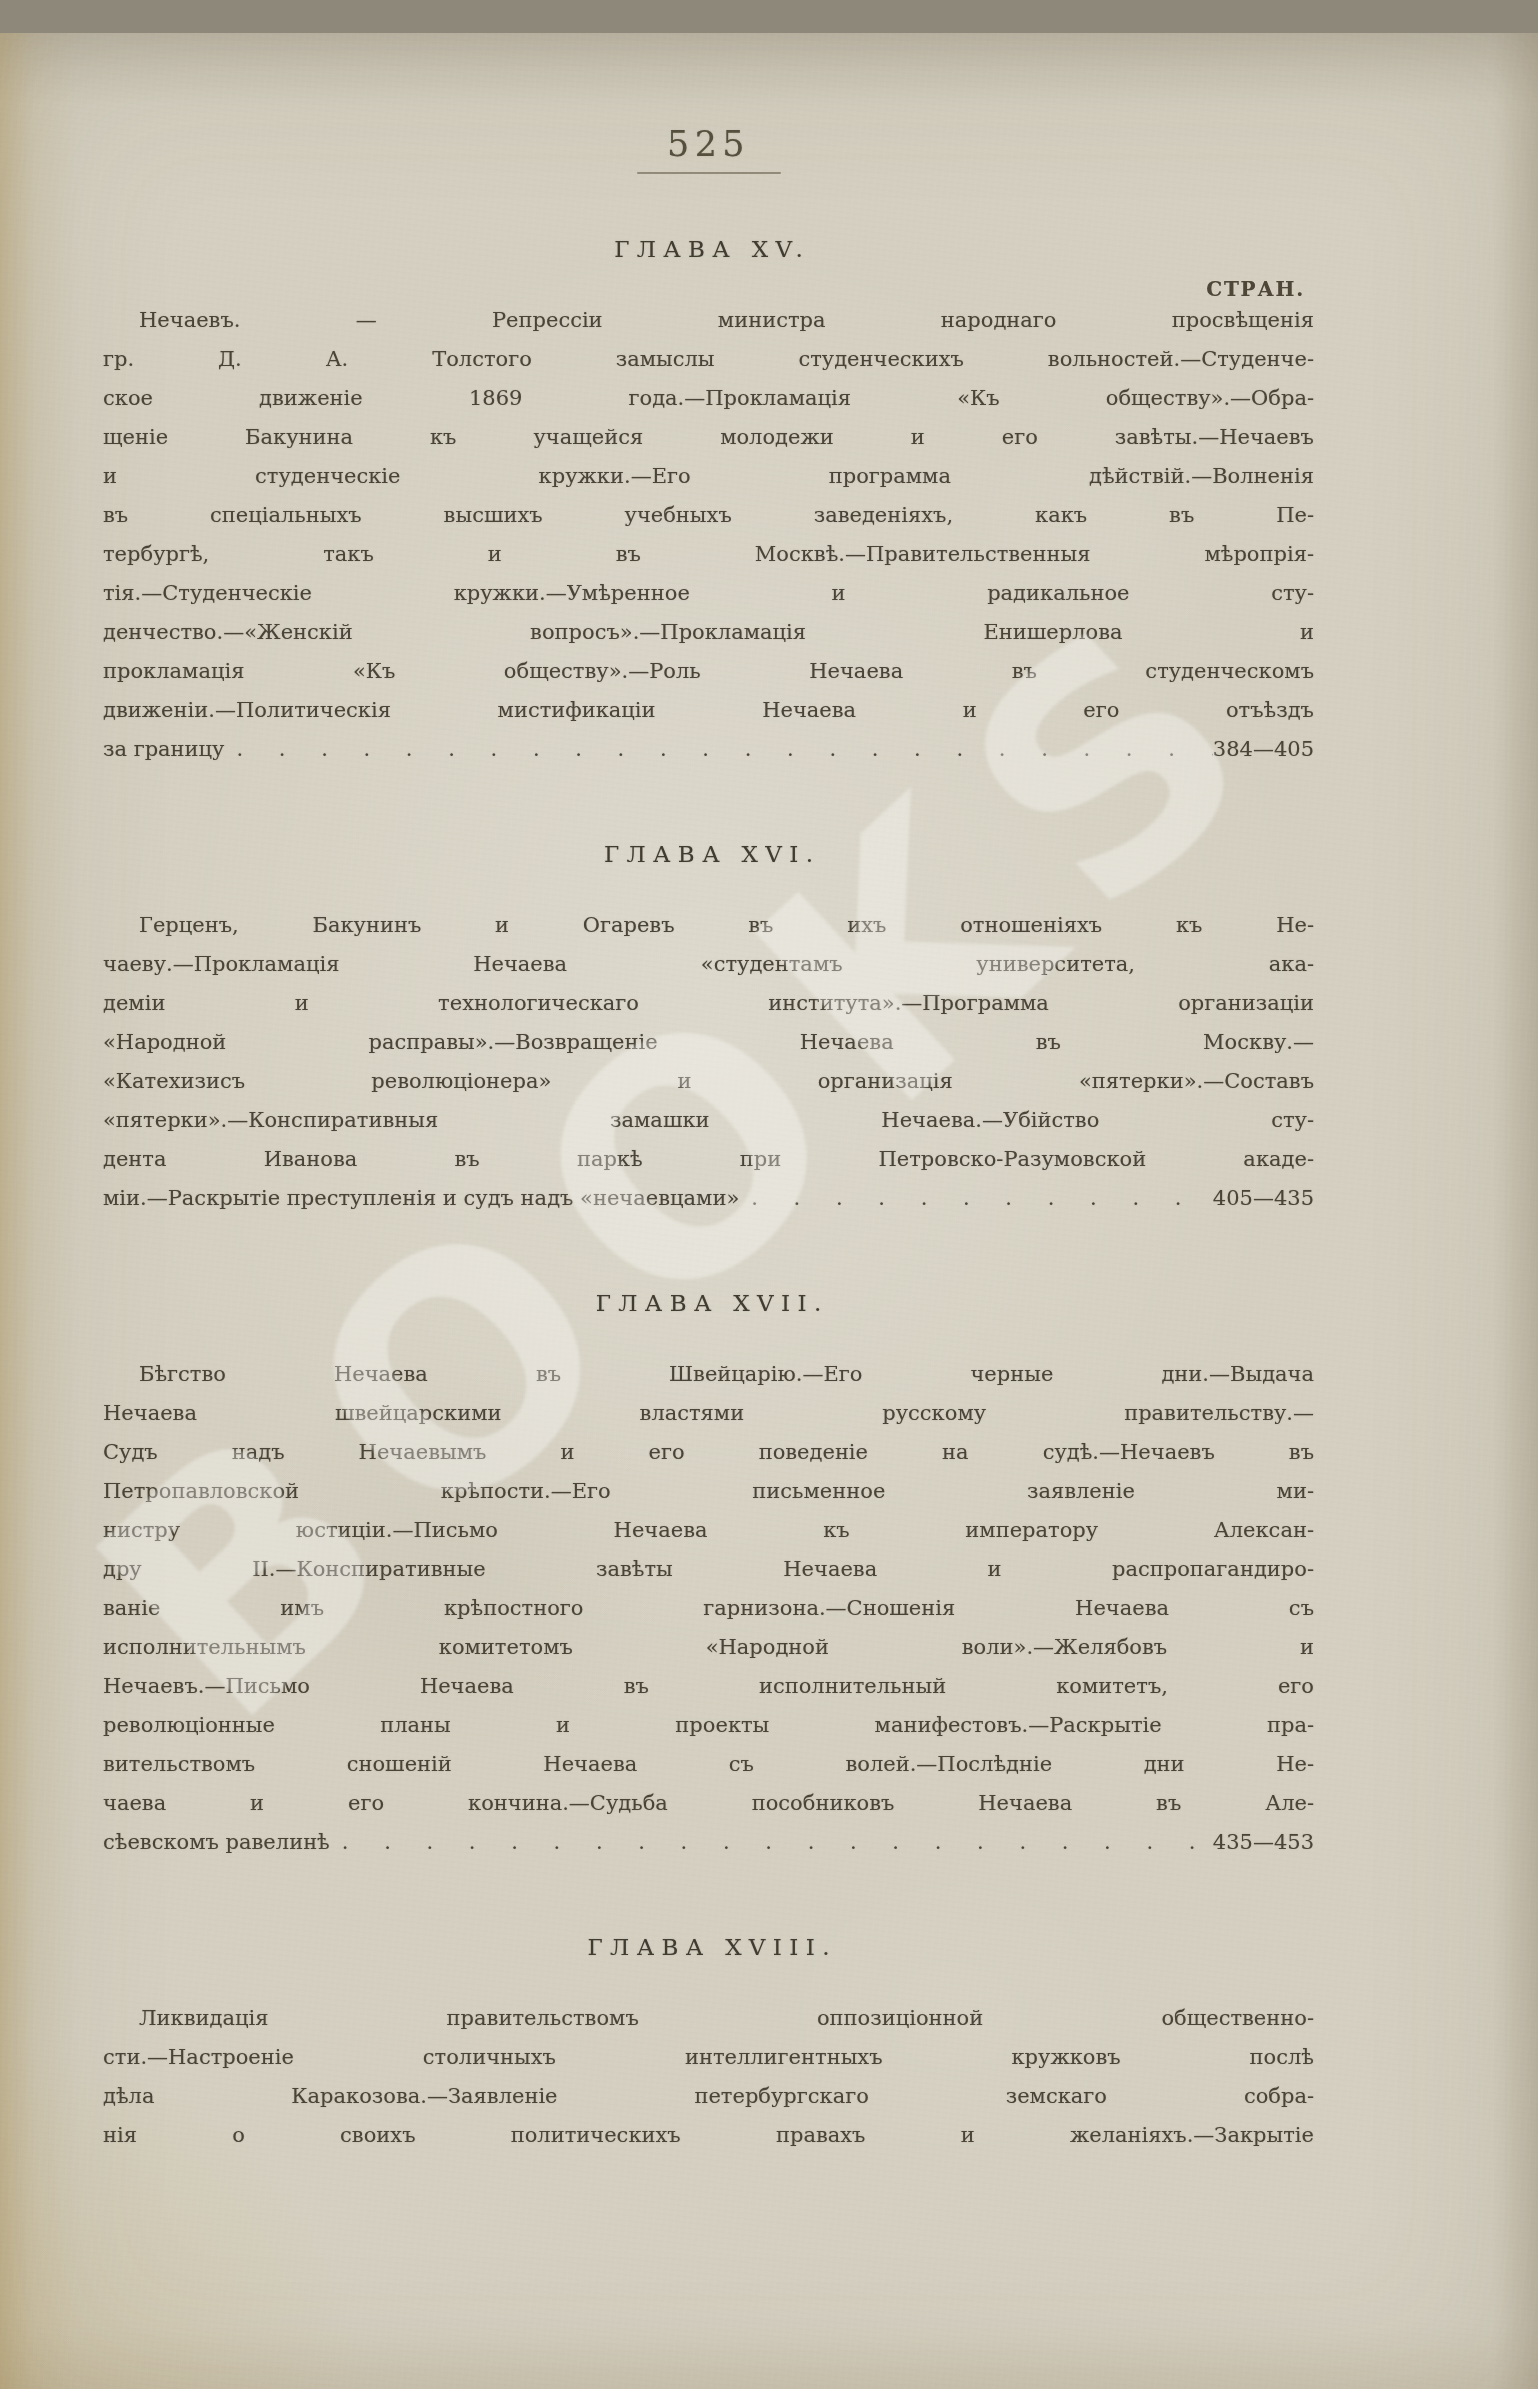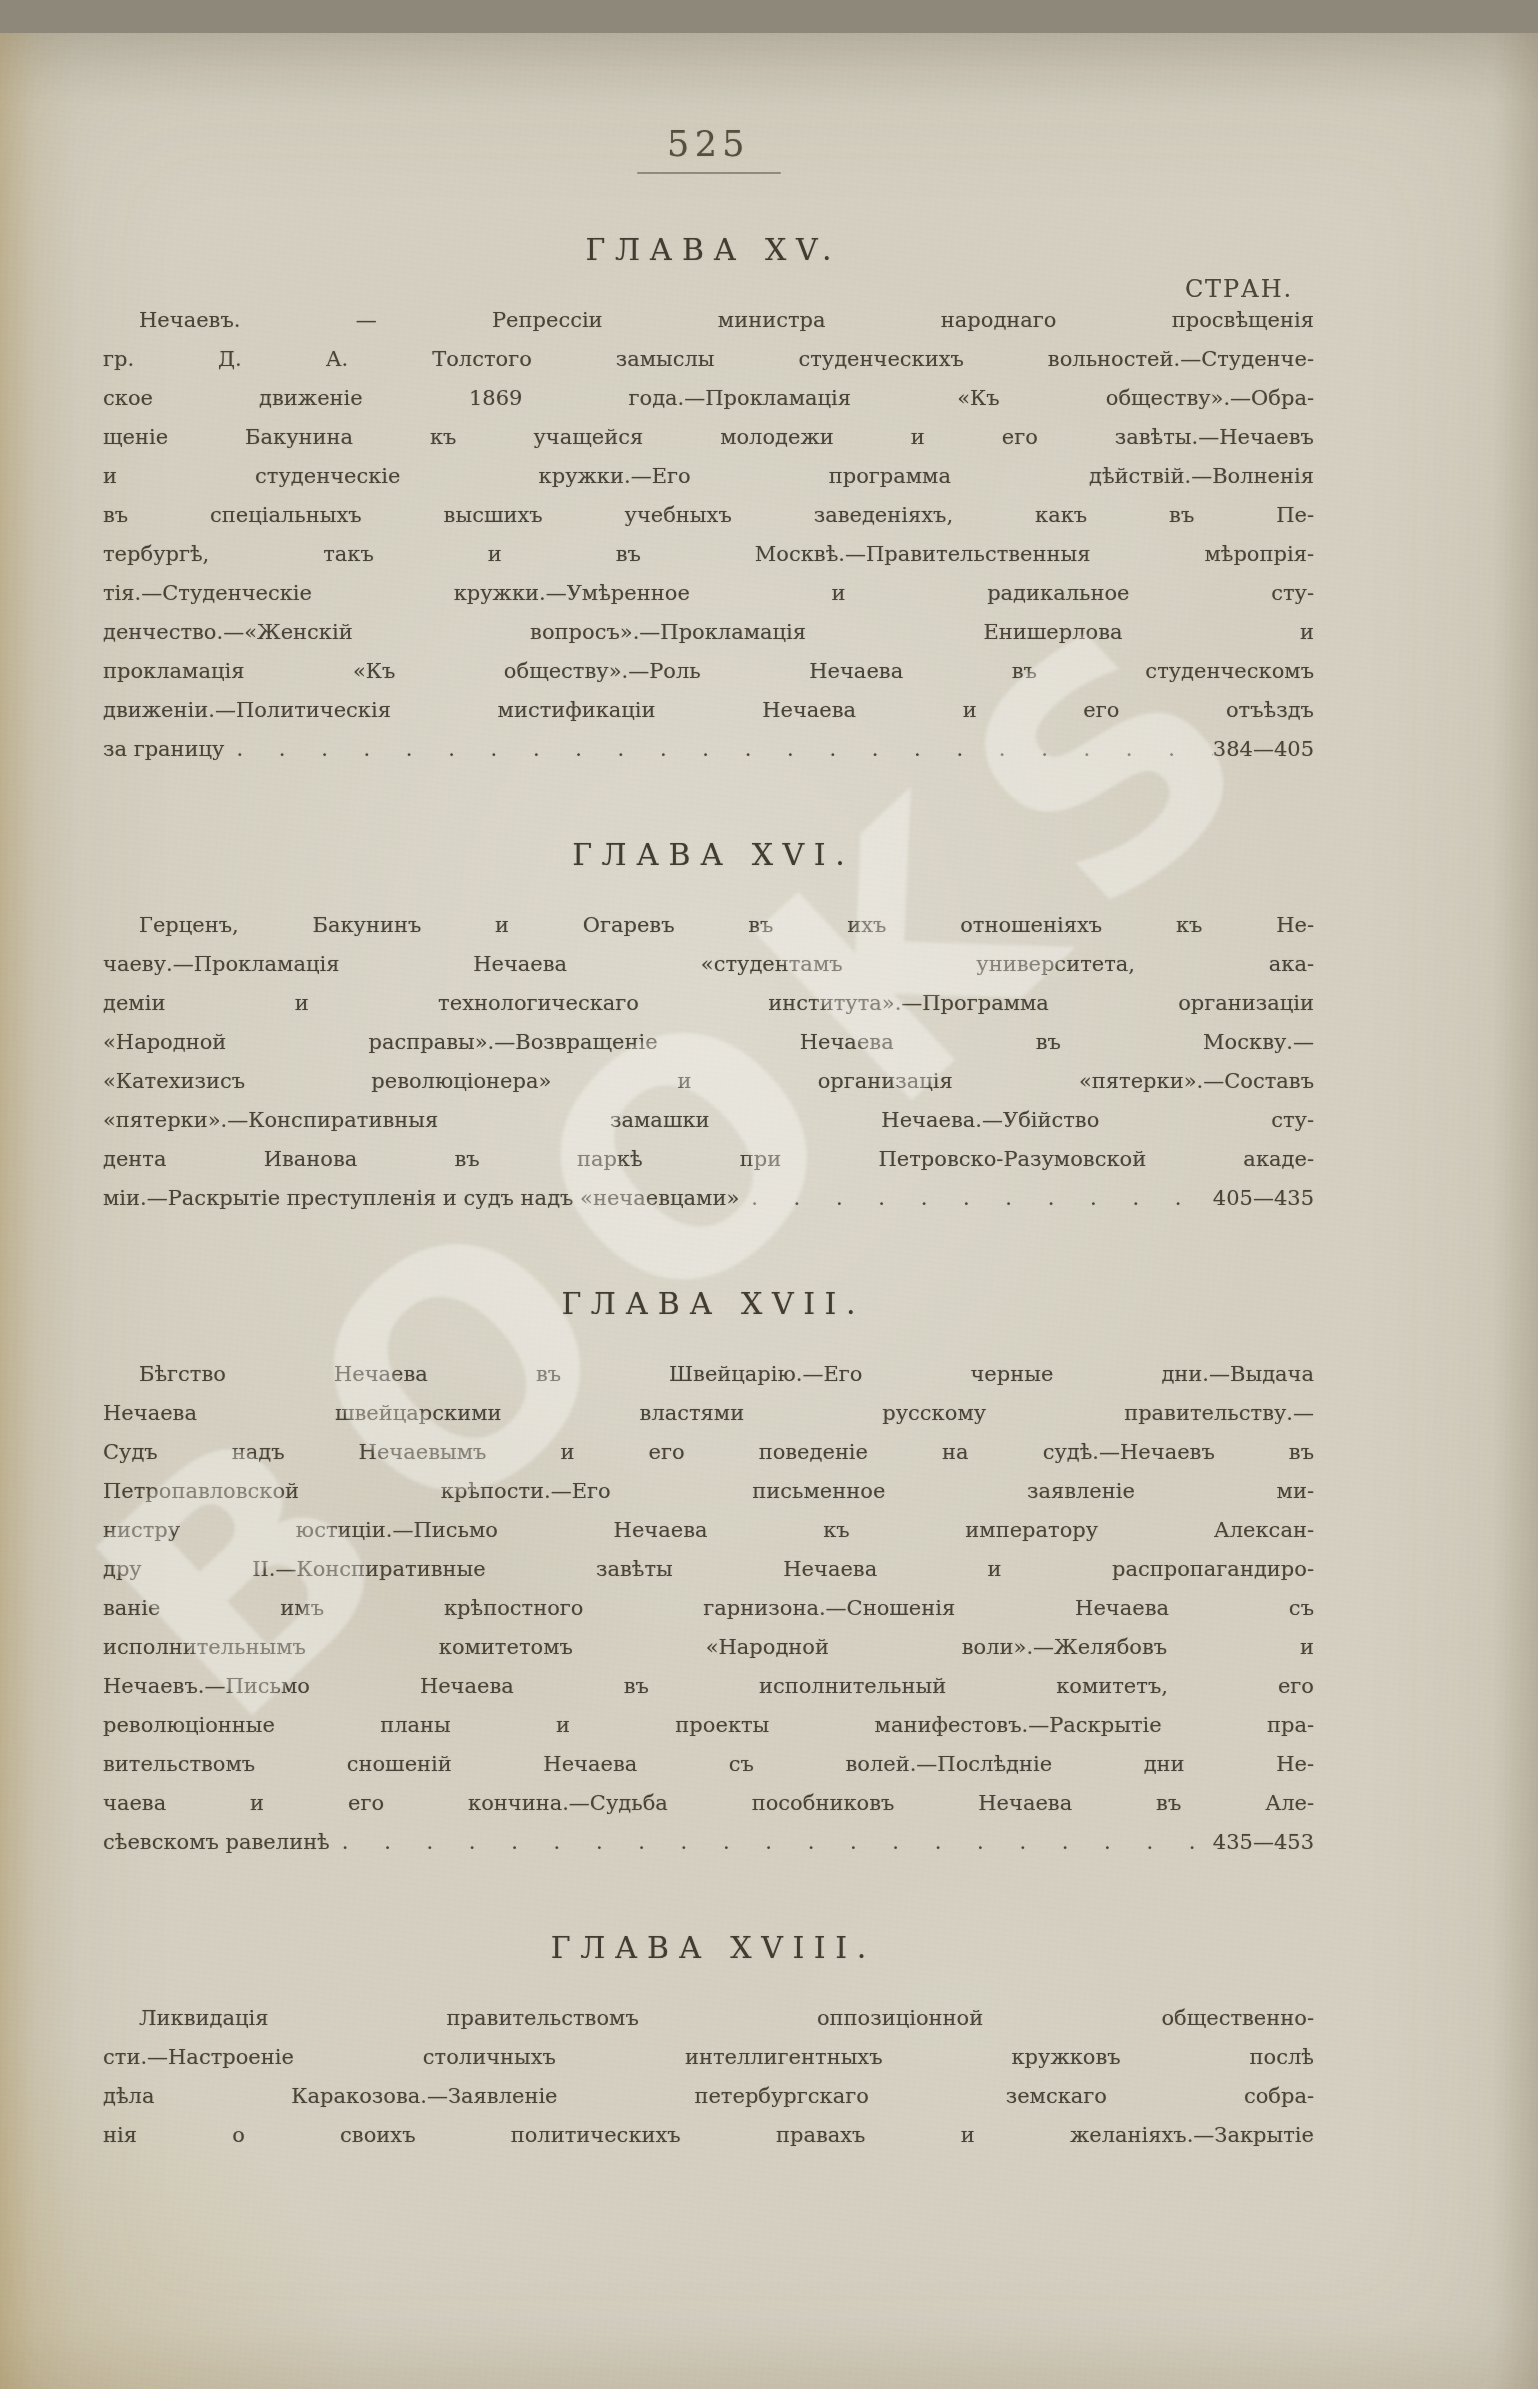--- a/index.html
+++ b/index.html
@@ -46,34 +46,34 @@
     color: #57503f;
     text-shadow: 0 0 1.2px rgba(87,80,63,0.35);
   }
   .folio-rule {
     width: 144px; height: 2.4px;
     margin: 9.7px auto 0;
     background: rgba(92,84,66,0.55);
     border-radius: 1.2px;
   }
   .stran {
-    position: absolute; top: 246px; right: 21px;
-    font-size: 24px; line-height: 20.6px;
-    font-weight: 400; letter-spacing: 1.8px;
+    position: absolute; top: 246px; right: 9px;
+    font-size: 20px; line-height: 20.6px;
+    font-weight: 700; letter-spacing: 1.8px;
     color: #4e4637;
     text-shadow: 0 0 0.6px rgba(78,70,55,0.4);
   }
 
   .chapter:first-child { margin-top: 58px; }
   .chapter + .chapter { margin-top: 68px; }
   .chapter-heading {
     margin: 0 0 34px;
     font-weight: normal;
     text-align: center;
-    font-size: 30px; line-height: 35px;
+    font-size: 23px; line-height: 35px;
     letter-spacing: 0.32em; text-indent: 0.32em;
     color: #413c31;
     text-shadow: 0 0 1.2px rgba(65,60,49,0.35);
   }
   .line {
     font-size: 21px; line-height: 39px;
     text-align: justify; text-align-last: justify;
     color: #4a4438;
     text-shadow: 0 0 1.2px rgba(74,68,56,0.32);
   }

